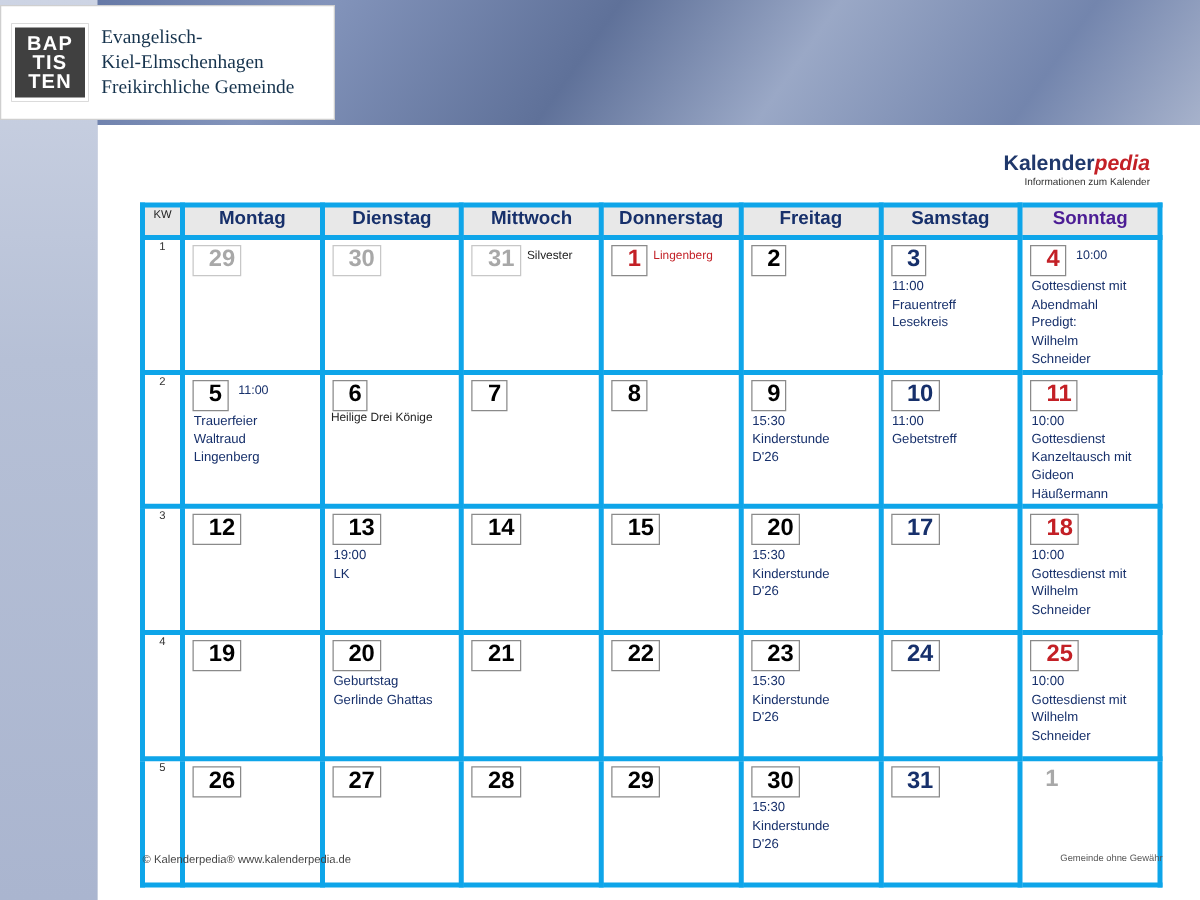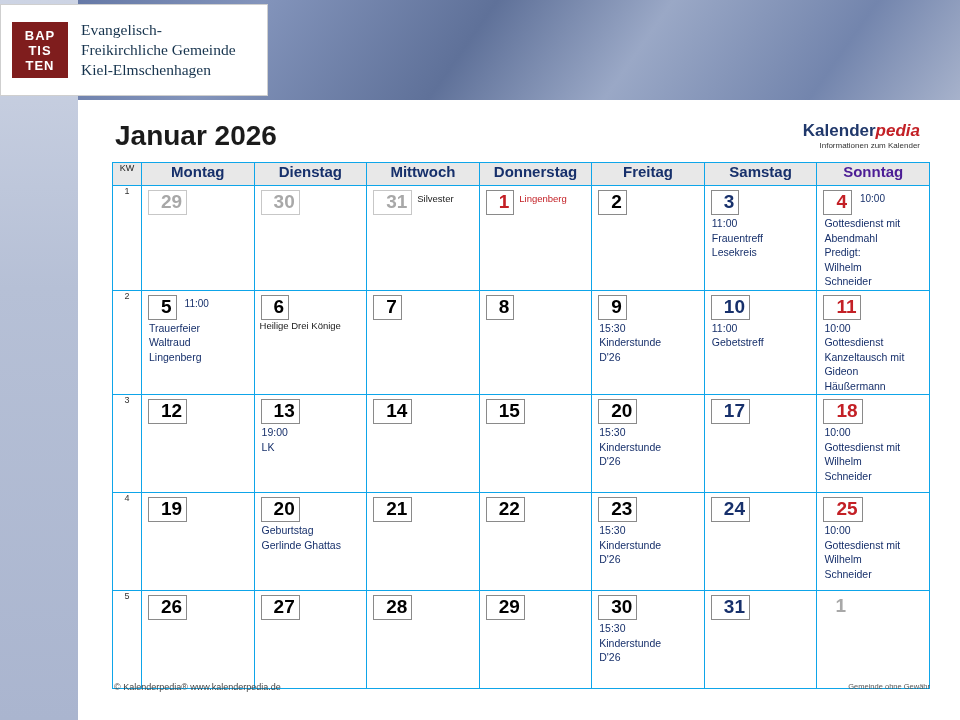--- a/index.html
+++ b/index.html
@@ -45,23 +45,23 @@
     background: #ffffff;
     border: 1px solid #cfcfcf;
     box-sizing: border-box;
     display: flex;
     align-items: center;
   }
   .logo-mark {
     width: 62px;
     height: 62px;
     margin-left: 8px;
-    background: #7f1d1d;
+    background: #404040;
     color: #ffffff;
-    font-size: 13px;
+    font-size: 16px;
     font-weight: bold;
     line-height: 15px;
     letter-spacing: 1px;
     display: flex;
     flex-direction: column;
     justify-content: center;
     align-items: center;
     border: 3px solid #ffffff;
     box-sizing: border-box;
     font-family: "Liberation Sans", sans-serif;
@@ -111,21 +111,21 @@
   table.cal {
     position: absolute;
     left: 112px;
     top: 162px;
     width: 818px;
     border-collapse: collapse;
     table-layout: fixed;
     background: #ffffff;
   }
   table.cal th, table.cal td {
-    border: 1px solid #0ea5e9;
+    border: 4px solid #0ea5e9;
     vertical-align: top;
     padding: 0;
   }
   th.kw-head {
     width: 28px;
     background: #e8e8e8;
     font-size: 9px;
     color: #222;
     font-weight: normal;
     height: 22px;
@@ -213,26 +213,25 @@
   <div class="white-page"></div>
 
   <div class="logo-box">
     <div class="logo-mark">
       <span>BAP</span>
       <span>TIS</span>
       <span>TEN</span>
     </div>
     <div class="logo-text">
       <div>Evangelisch-</div>
+      <div>Kiel-Elmschenhagen</div>
       <div>Freikirchliche Gemeinde</div>
-      <div>Kiel-Elmschenhagen</div>
     </div>
   </div>
 
-  <div class="cal-title">Januar 2026</div>
 
   <div class="kp-logo">
     <div class="kp-main"><span>Kalender</span><em>pedia</em></div>
     <div class="kp-sub">Informationen zum Kalender</div>
   </div>
 
   <table class="cal">
     <thead>
       <tr>
         <th class="kw-head">KW</th>

